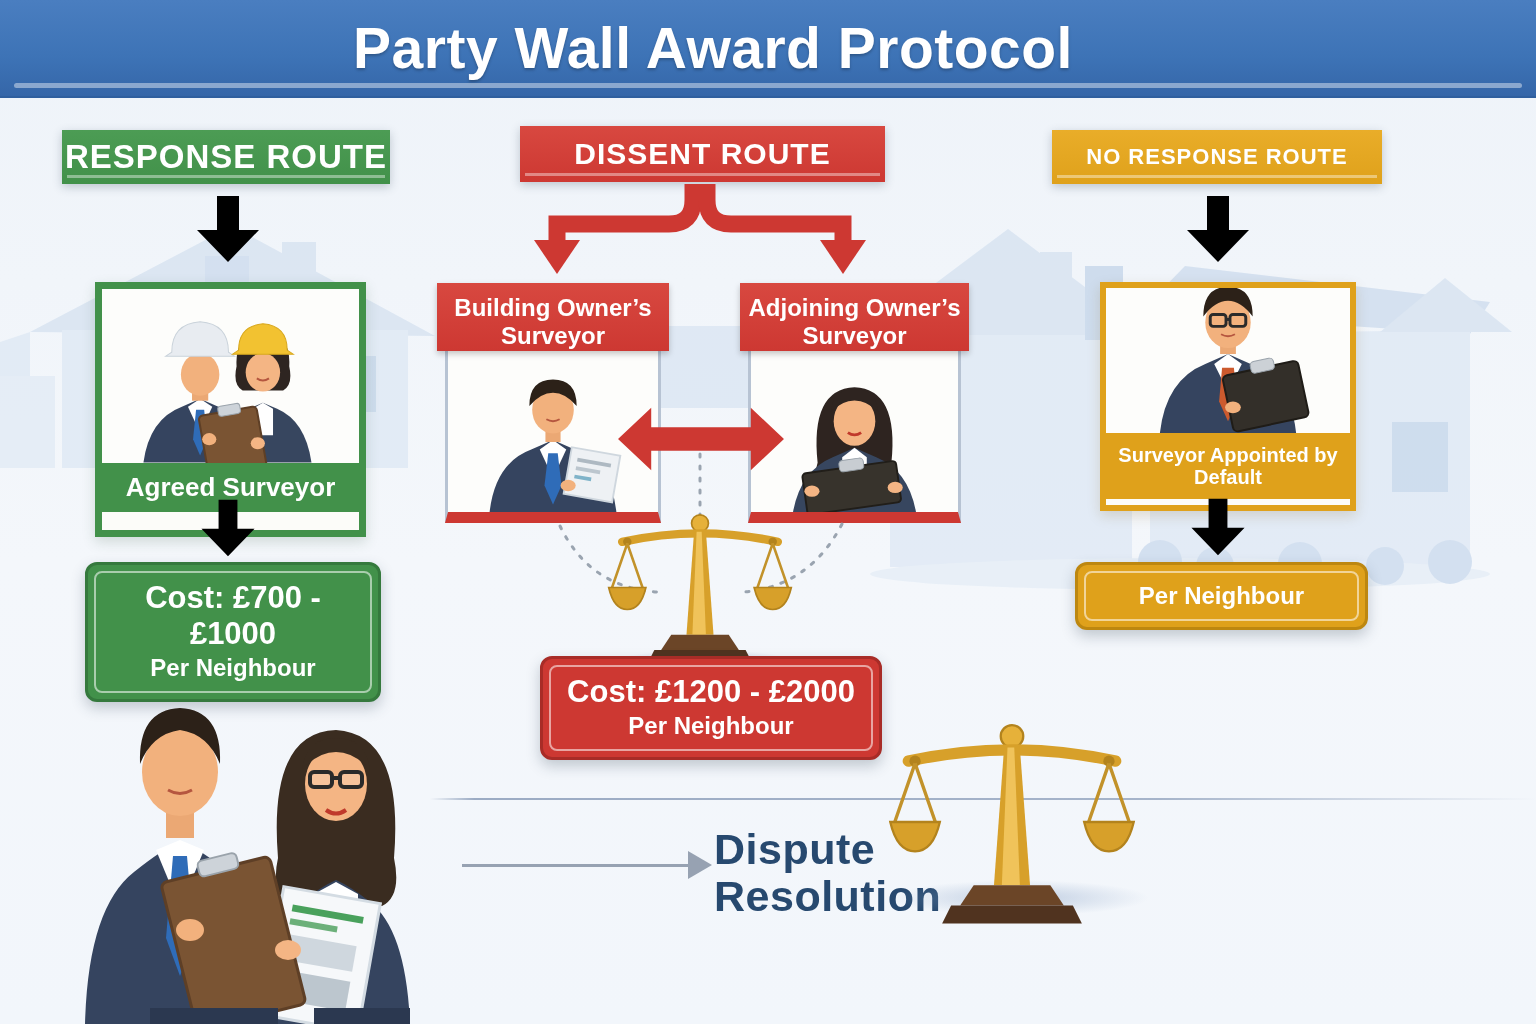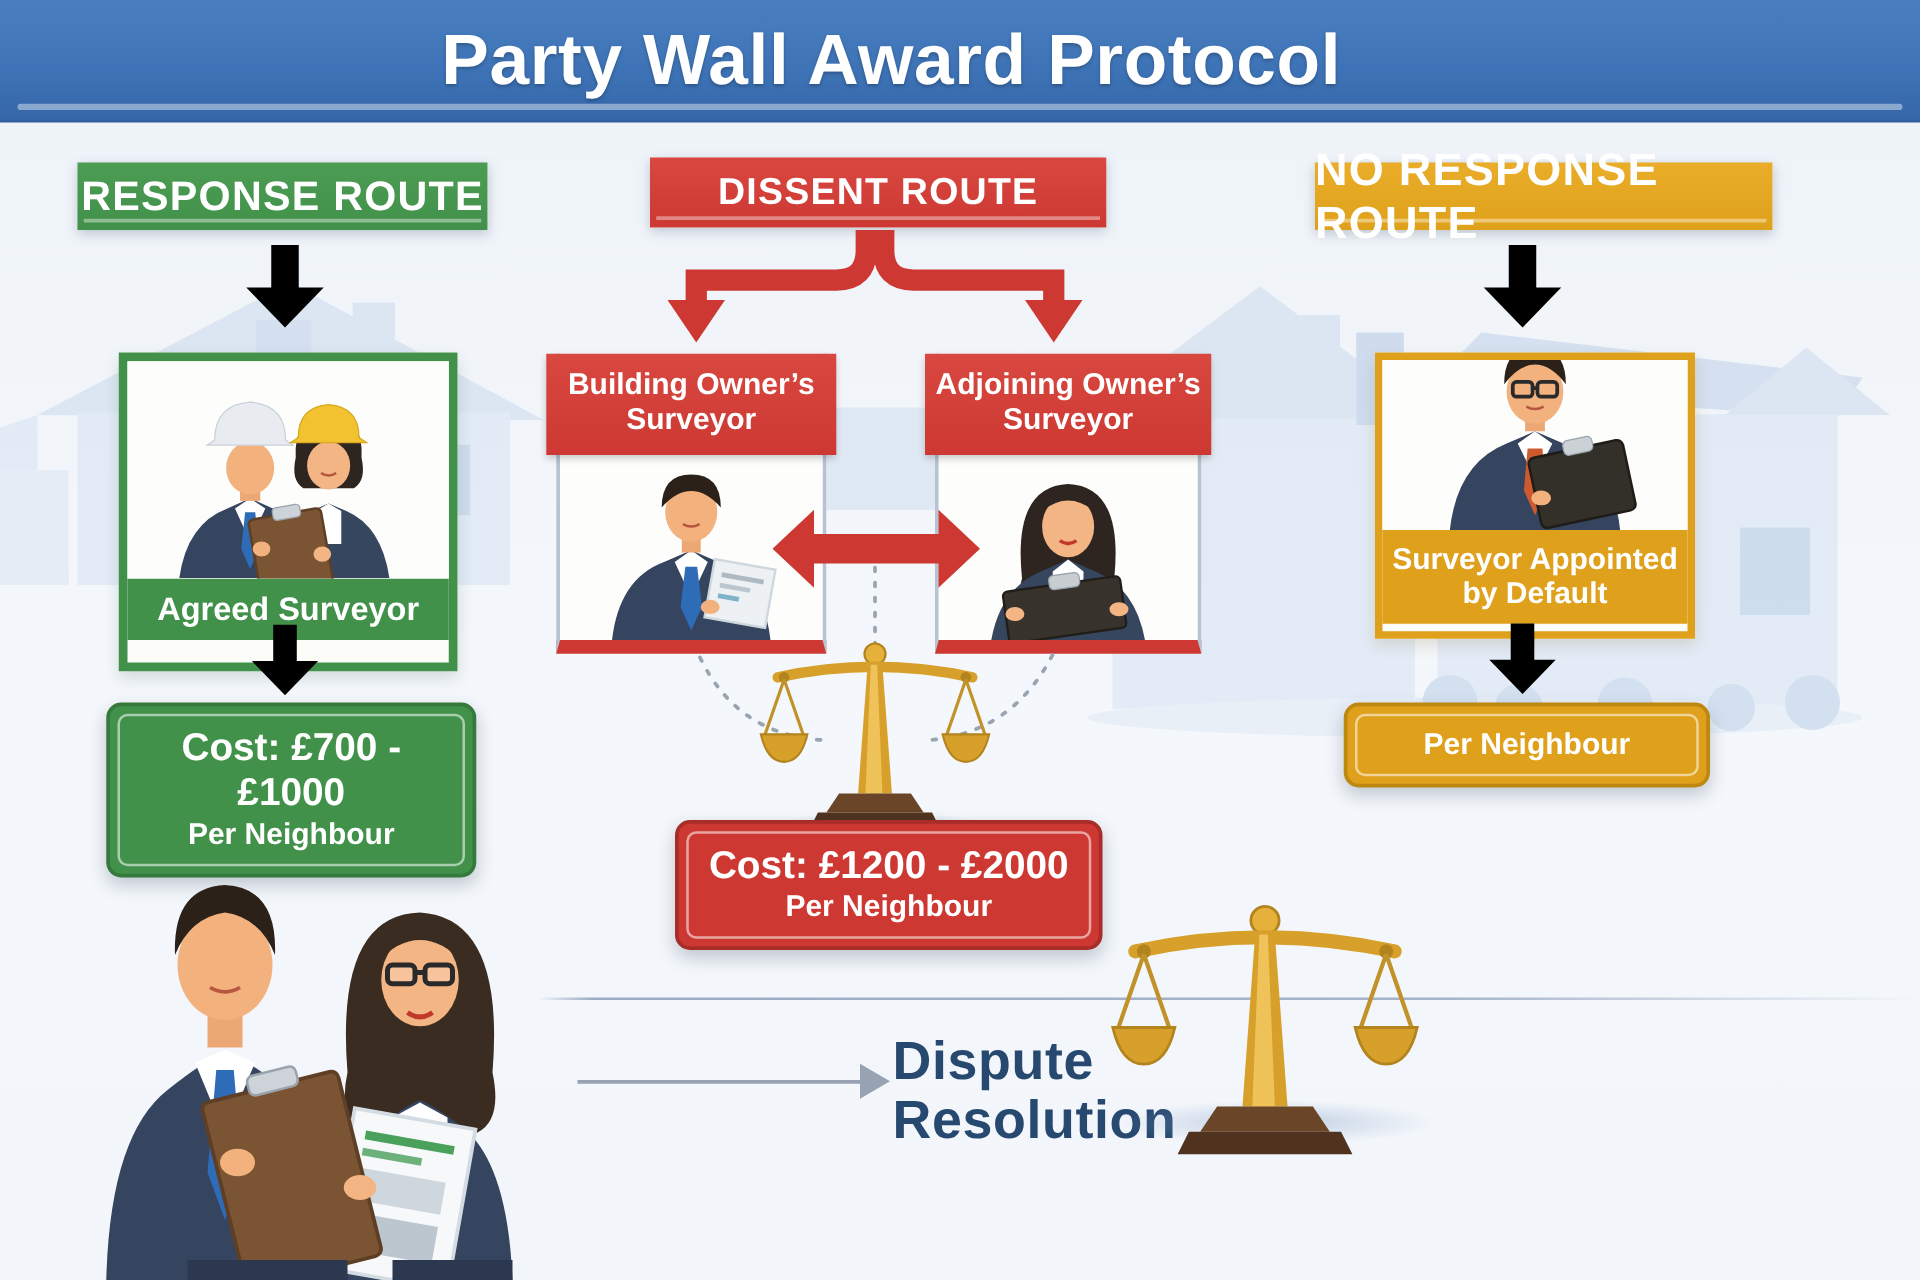--- a/index.html
+++ b/index.html
@@ -40,21 +40,21 @@
     position:absolute;display:flex;align-items:center;justify-content:center;
     color:#fff;font-weight:bold;letter-spacing:1px;
     box-shadow:0 3px 9px rgba(40,60,80,.25);
   }
   .route-header::after{
     content:'';position:absolute;left:5px;right:5px;bottom:6px;height:3px;
     background:rgba(255,255,255,.4);
   }
   .rh-consent{left:62px;top:130px;width:328px;height:54px;font-size:33px;background:linear-gradient(180deg,#4c9c54,var(--consent-green));}
   .rh-dissent{left:520px;top:126px;width:365px;height:56px;font-size:30px;background:linear-gradient(180deg,#d84840,var(--dissent-red));}
-  .rh-noresponse{left:1052px;top:130px;width:366px;height:54px;font-size:36px;background:linear-gradient(180deg,#e9ad29,var(--no-response-gold));}
+  .rh-noresponse{left:1052px;top:130px;width:330px;height:54px;font-size:22px;background:linear-gradient(180deg,#e9ad29,var(--no-response-gold));}
 
   
   .block-arrow{position:absolute;}
   .arrow-green{color:var(--consent-green);}
   .arrow-gold{color:#d79a10;}
 
   
   .photo-card{position:absolute;background:#fcfcf9;display:flex;flex-direction:column;}
   .consent-card{
     left:95px;top:282px;width:257px;height:226px;
@@ -62,34 +62,34 @@
     box-shadow:0 5px 12px rgba(50,90,60,.18);
   }
   .gold-card{
     left:1100px;top:282px;width:244px;height:214px;
     border:6px solid var(--no-response-gold);padding-bottom:3px;
     box-shadow:0 5px 12px rgba(120,90,20,.18);
   }
   .card-illustration{flex:1;overflow:hidden;display:flex;align-items:flex-end;justify-content:center;background:#fdfdfb;}
   .card-band{color:#fff;font-weight:bold;text-align:center;line-height:1.1;}
   .band-green{background:var(--consent-green);font-size:26px;padding:10px 4px;margin-bottom:3px;}
-  .band-gold{background:var(--no-response-gold);font-size:24px;padding:11px 2px;margin-bottom:3px;}
+  .band-gold{background:var(--no-response-gold);font-size:20px;padding:11px 2px;margin-bottom:3px;}
 
   .dissent-card{
     position:absolute;background:#fcfcfa;
     border-left:3px solid #b7c3d3;border-right:3px solid #b7c3d3;
     border-bottom:11px solid var(--dissent-red);
     display:flex;flex-direction:column;overflow:visible;
   }
   .dc-left{left:445px;top:283px;width:210px;height:229px;}
   .dc-right{left:748px;top:283px;width:207px;height:229px;}
   .dissent-band{
     position:relative;margin:0 -11px;background:linear-gradient(180deg,#d84840,var(--dissent-red));
     color:#fff;font-weight:bold;font-size:24px;line-height:1.18;text-align:center;
-    padding:11px 4px 13px;box-shadow:0 3px 6px rgba(0,0,0,.22);
+    padding:11px 4px 0;box-shadow:0 3px 6px rgba(0,0,0,.22);
   }
 
   
   .cost-box{position:absolute;border-radius:12px;color:#fff;text-align:center;box-shadow:0 6px 14px rgba(40,60,80,.25);}
   .cost-inner{border:2px solid rgba(255,255,255,.55);border-radius:8px;margin:6px;padding:7px 6px 9px;}
   .cost-green{left:85px;top:562px;width:290px;background:var(--consent-green);border:3px solid #35793d;}
   .cost-red{left:540px;top:656px;width:336px;background:var(--dissent-red);border:3px solid #a82c27;}
   .cost-gold{left:1075px;top:562px;width:287px;background:var(--no-response-gold);border:3px solid #bd8710;}
   .cost-l1{font-size:31px;font-weight:bold;}
   .cost-l2{font-size:24px;font-weight:bold;margin-top:2px;}

